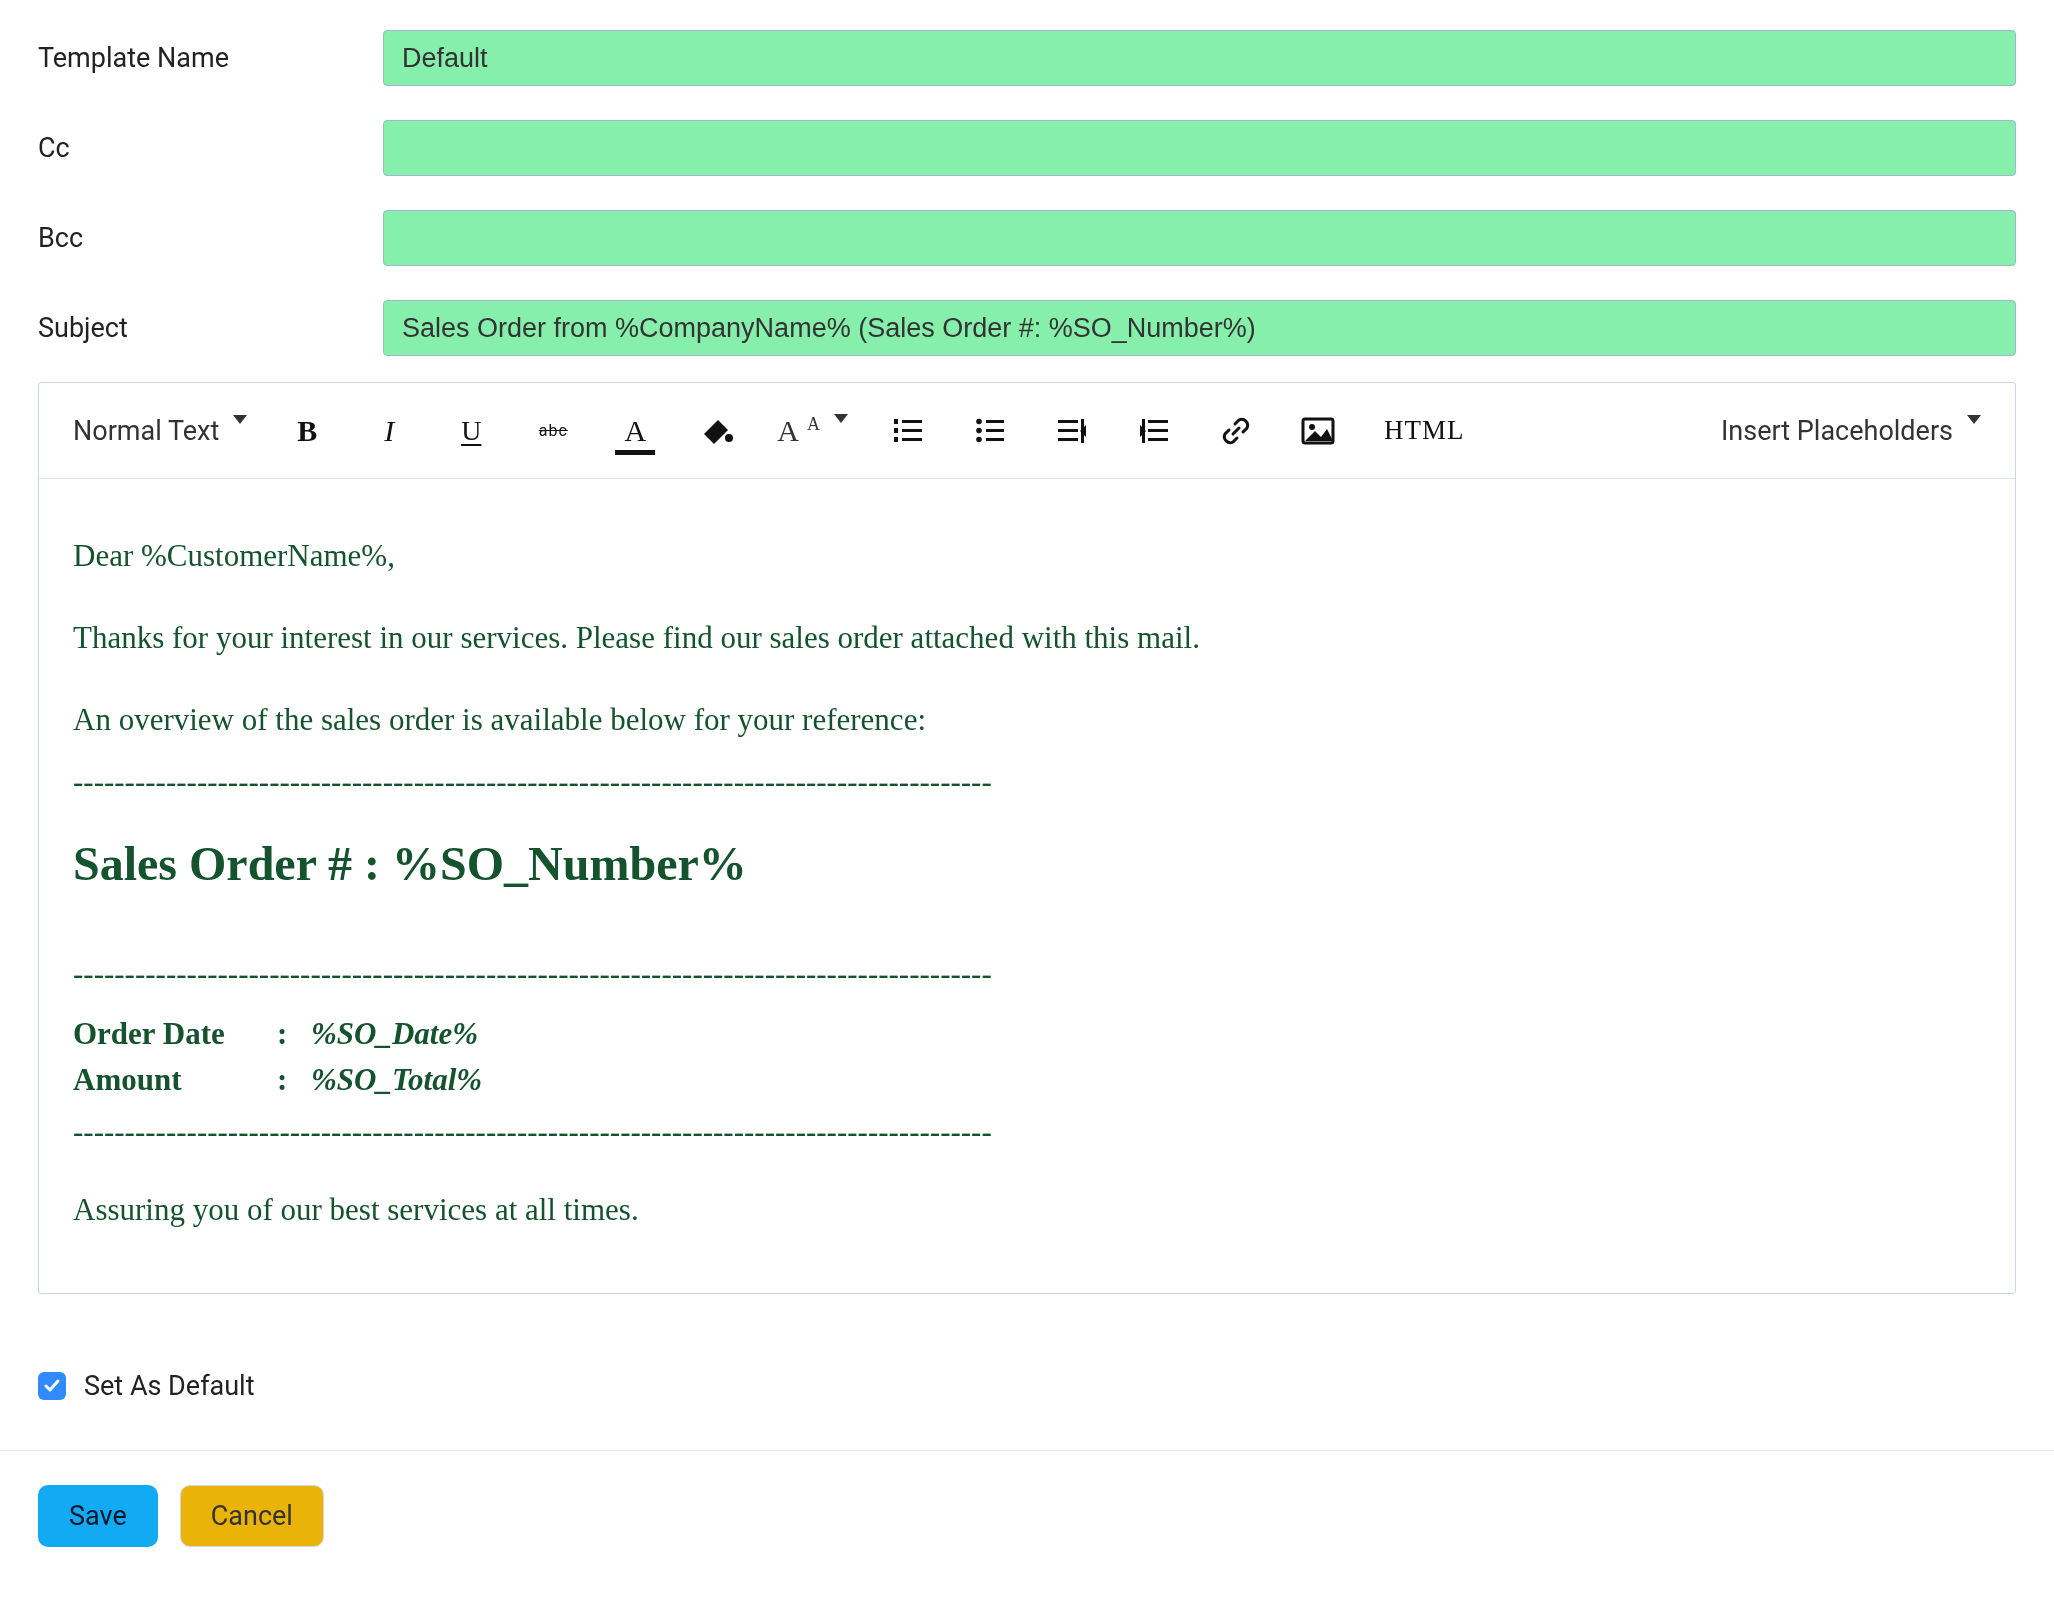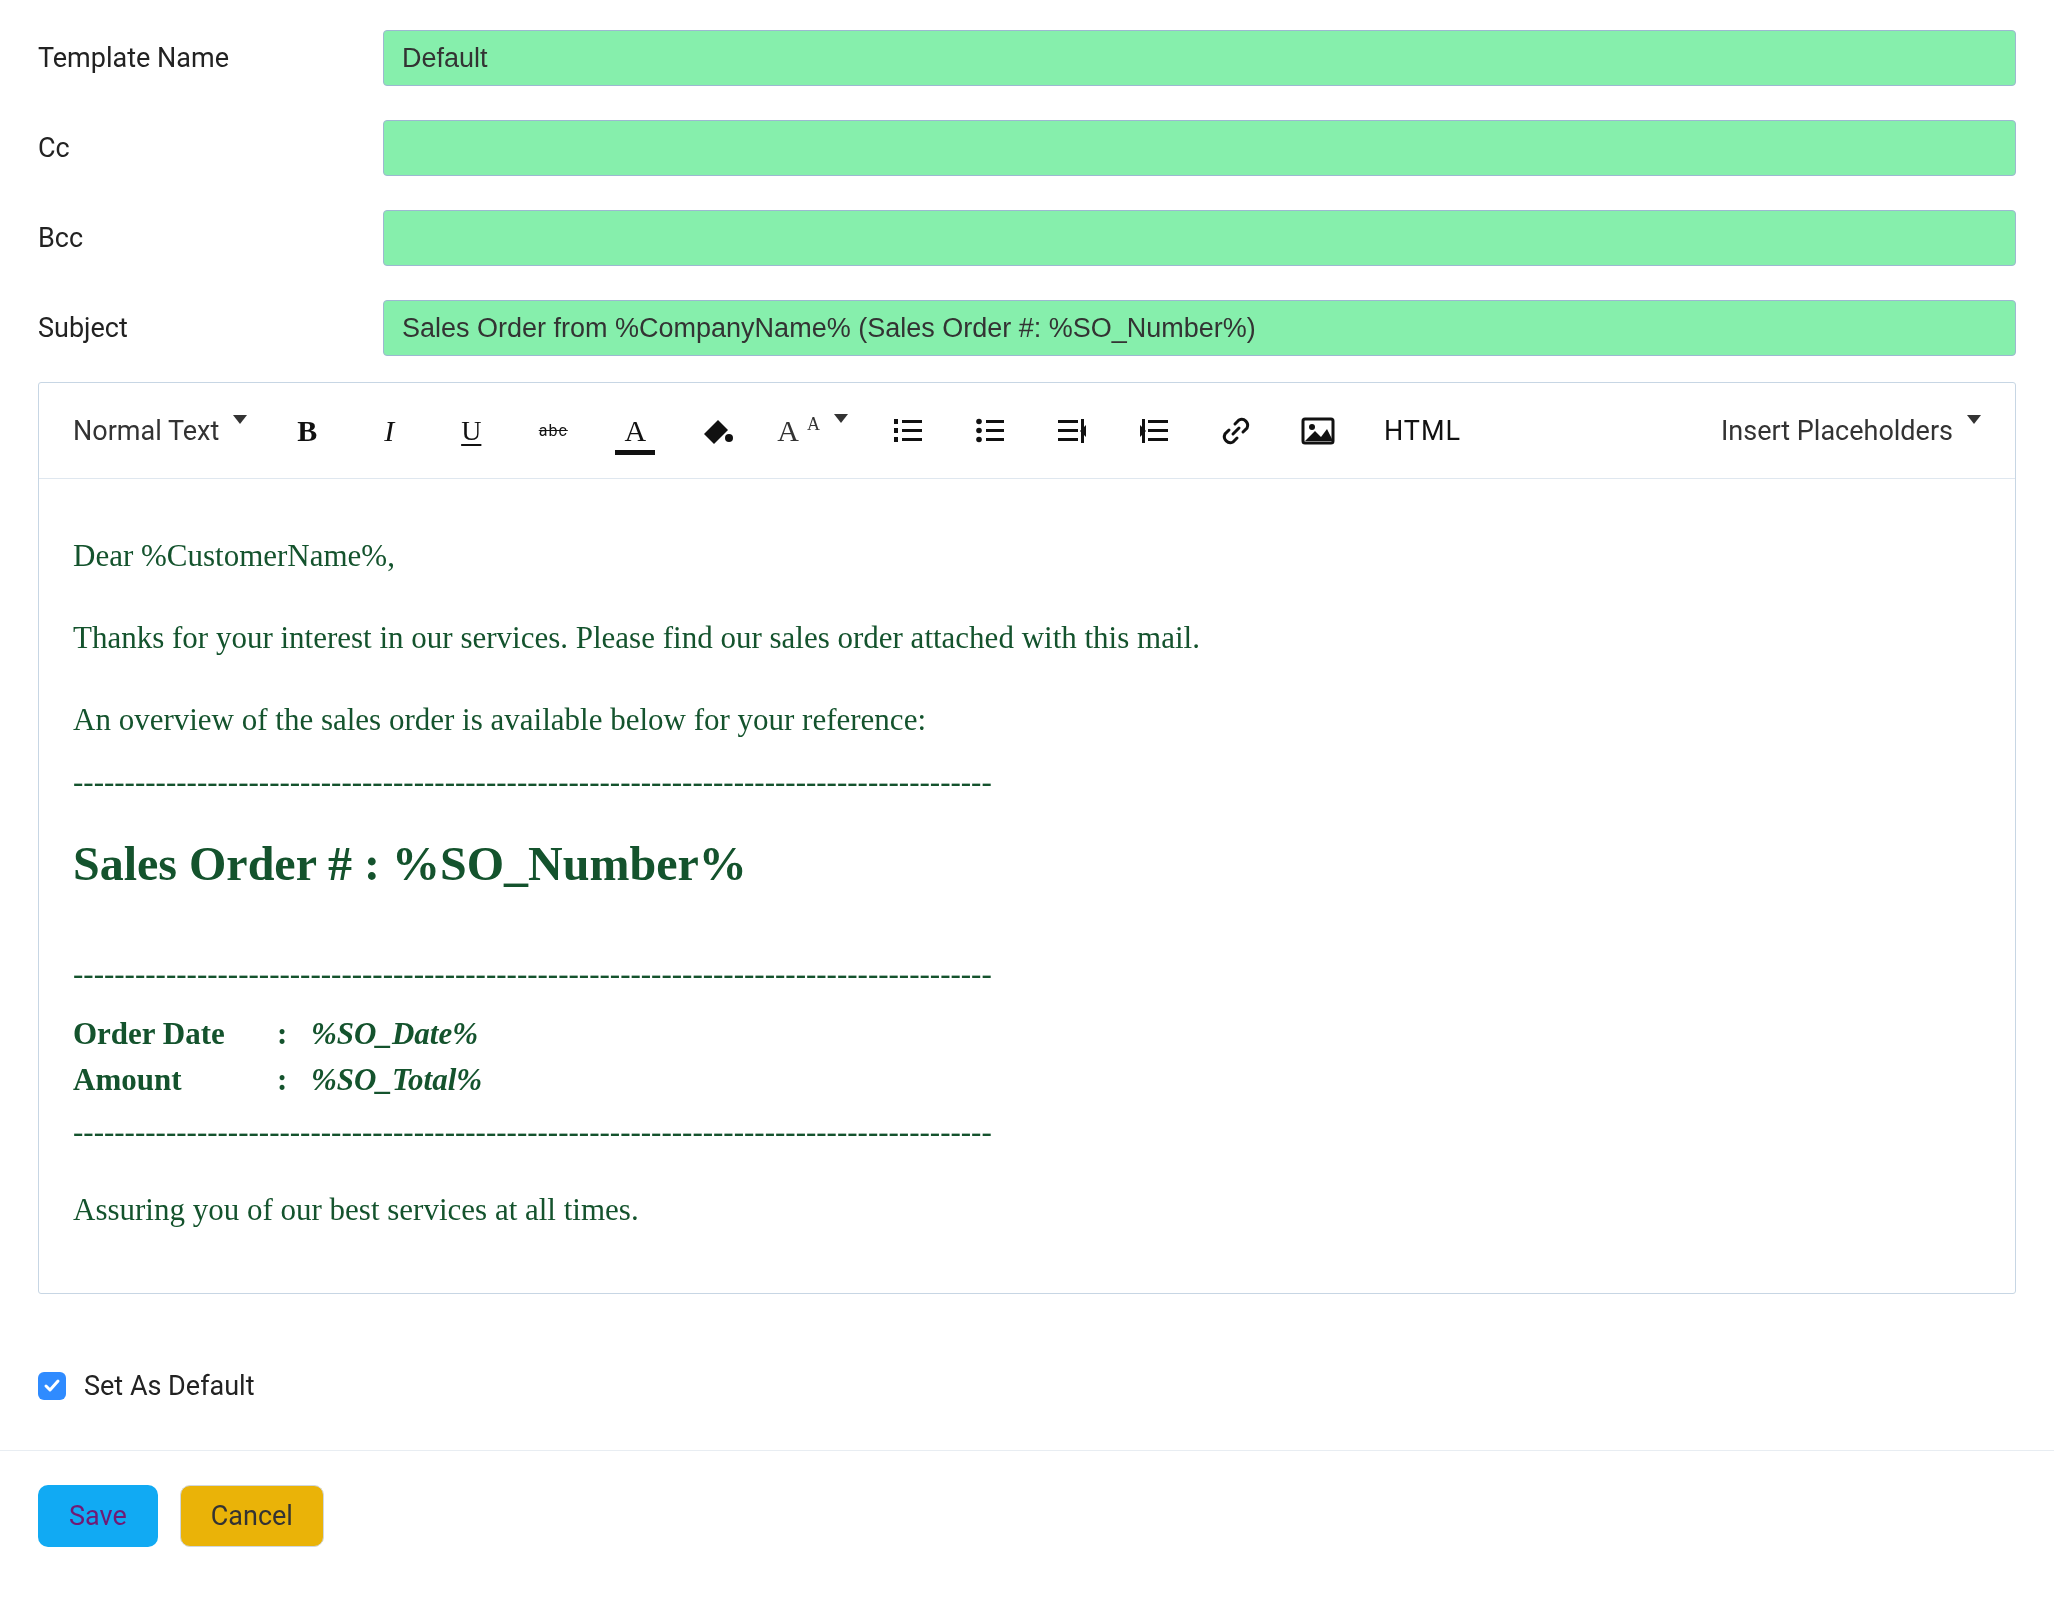--- a/index.html
+++ b/index.html
@@ -78,21 +78,21 @@
   .tb-strike  { text-decoration: line-through; font-size: 16px; letter-spacing: 1px; }
   .tb-textcolor {
     position: relative;
     font-family: Georgia, serif; font-size: 30px;
   }
   .tb-textcolor::after {
     content: "";
     position: absolute; left: 2px; right: 2px; bottom: -2px;
     height: 5px; background: #111;
   }
-  .tb-html { font-size: 27px; letter-spacing: 1px; width: auto; padding: 0 6px; }
+  .tb-html { font-size: 27px; letter-spacing: 1px; width: auto; padding: 0 6px; font-family: Liberation Serif, serif; }
   .spacer { flex: 1; }
 
   .editor-body {
     font-family: "Times New Roman", Times, serif;
     font-size: 31px;
     color: #14532d;
     padding: 56px 34px 10px 34px;
     height: 814px;
     overflow: hidden;
     line-height: 1.35;
@@ -153,21 +153,21 @@
   }
   .btn {
     height: 62px;
     padding: 0 30px;
     border-radius: 10px;
     font-size: 27px;
     display: inline-flex; align-items: center; justify-content: center;
     cursor: pointer;
     border: 1px solid transparent;
   }
-  .btn-primary { background: #11aaf3; color: #701a75; }
+  .btn-primary { background: #11aaf3; color: #0f172a; }
   .btn-secondary { background: #eab308; color: #333; border-color: #d0d7de; }
 
   svg { display: block; }
 </style>
 </head>
 <body>
 
 <div class="wrap">
 
   <div class="field-row">

